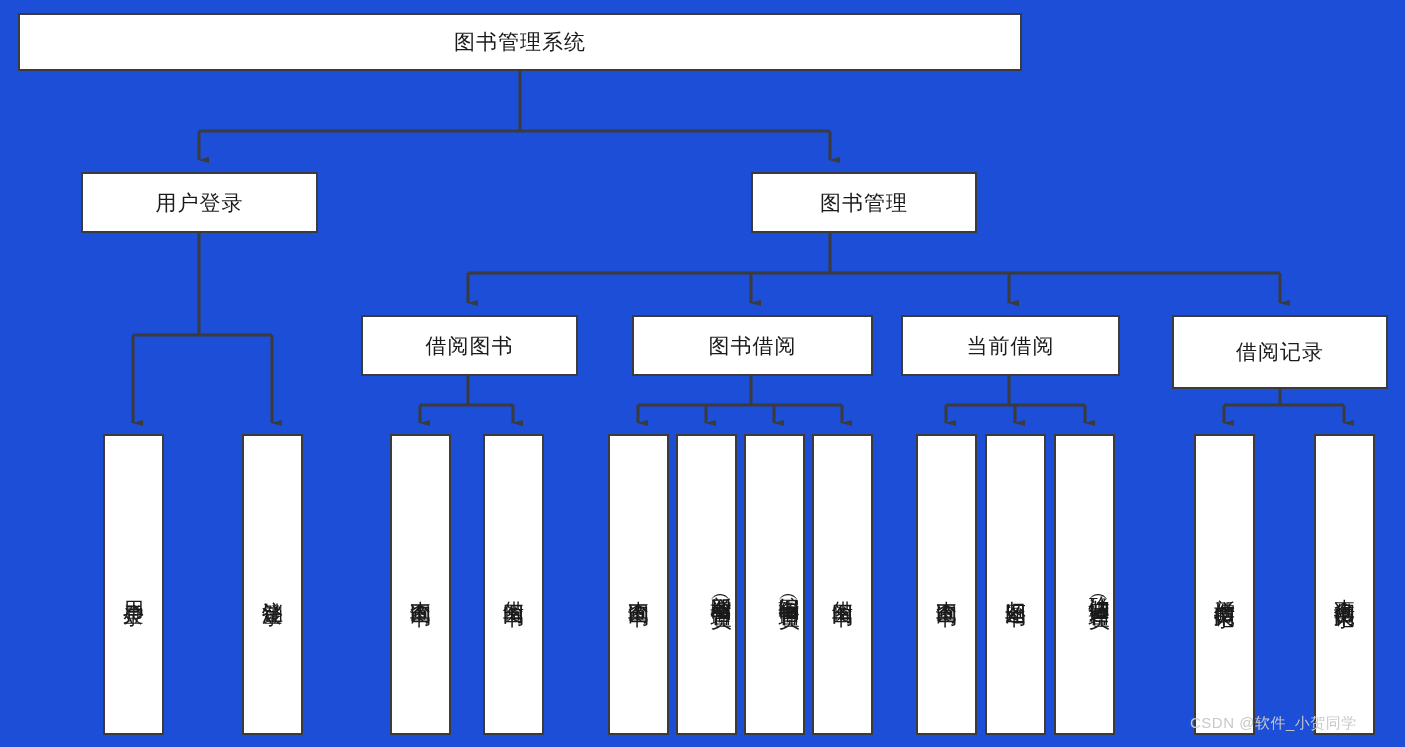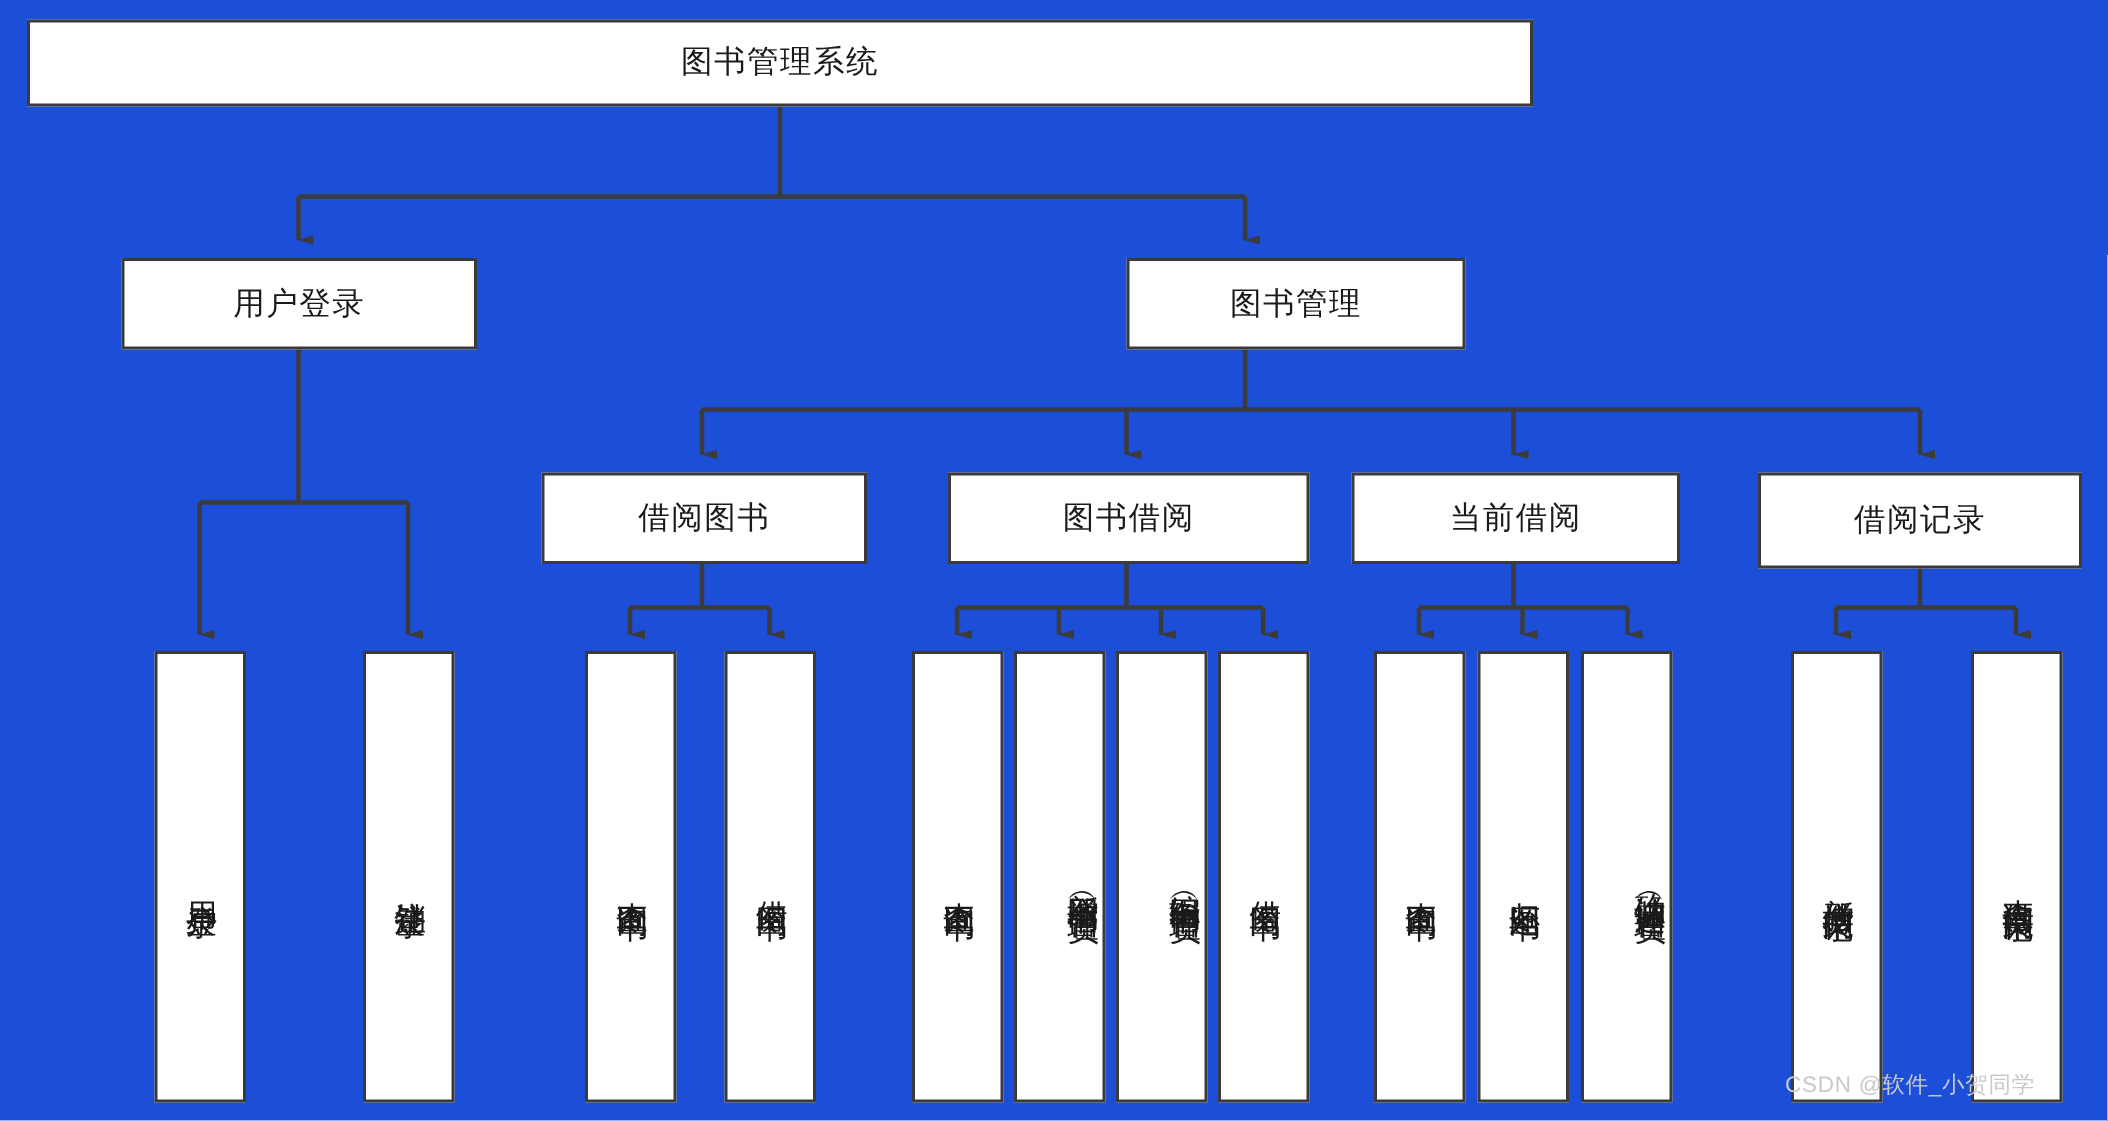--- a/index.html
+++ b/index.html
@@ -125,21 +125,21 @@
   </svg>
 
   <div class="node horiz" style="left:18px; top:13px; width:1004px; height:58px;">图书管理系统</div>
 
   <div class="node horiz" style="left:81px; top:172px; width:237px; height:61px;">用户登录</div>
   <div class="node horiz" style="left:711px; top:172px; width:226px; height:61px;margin-left:40px;">图书管理</div>
 
   <div class="node horiz" style="left:361px; top:315px; width:217px; height:61px;">借阅图书</div>
   <div class="node horiz" style="left:901px; top:315px; width:219px; height:61px;">当前借阅</div>
   <div class="node horiz" style="left:632px; top:315px; width:241px; height:61px;">图书借阅</div>
-  <div class="node horiz" style="left:1172px; top:315px; width:216px; height:64px;">借阅记录</div>
+  <div class="node horiz" style="left:1172px; top:315px; width:216px; height:74px;">借阅记录</div>
 
   <div class="node vert center" style="left:103px; top:434px; width:61px; height:301px;">
     <span class="vlabel">用户登录</span>
   </div>
   <div class="node vert center" style="left:242px; top:434px; width:61px; height:301px;">
     <span class="vlabel">注销登录</span>
   </div>
 
   <div class="node vert center" style="left:390px; top:434px; width:61px; height:301px;">
     <span class="vlabel">查询图书</span>

